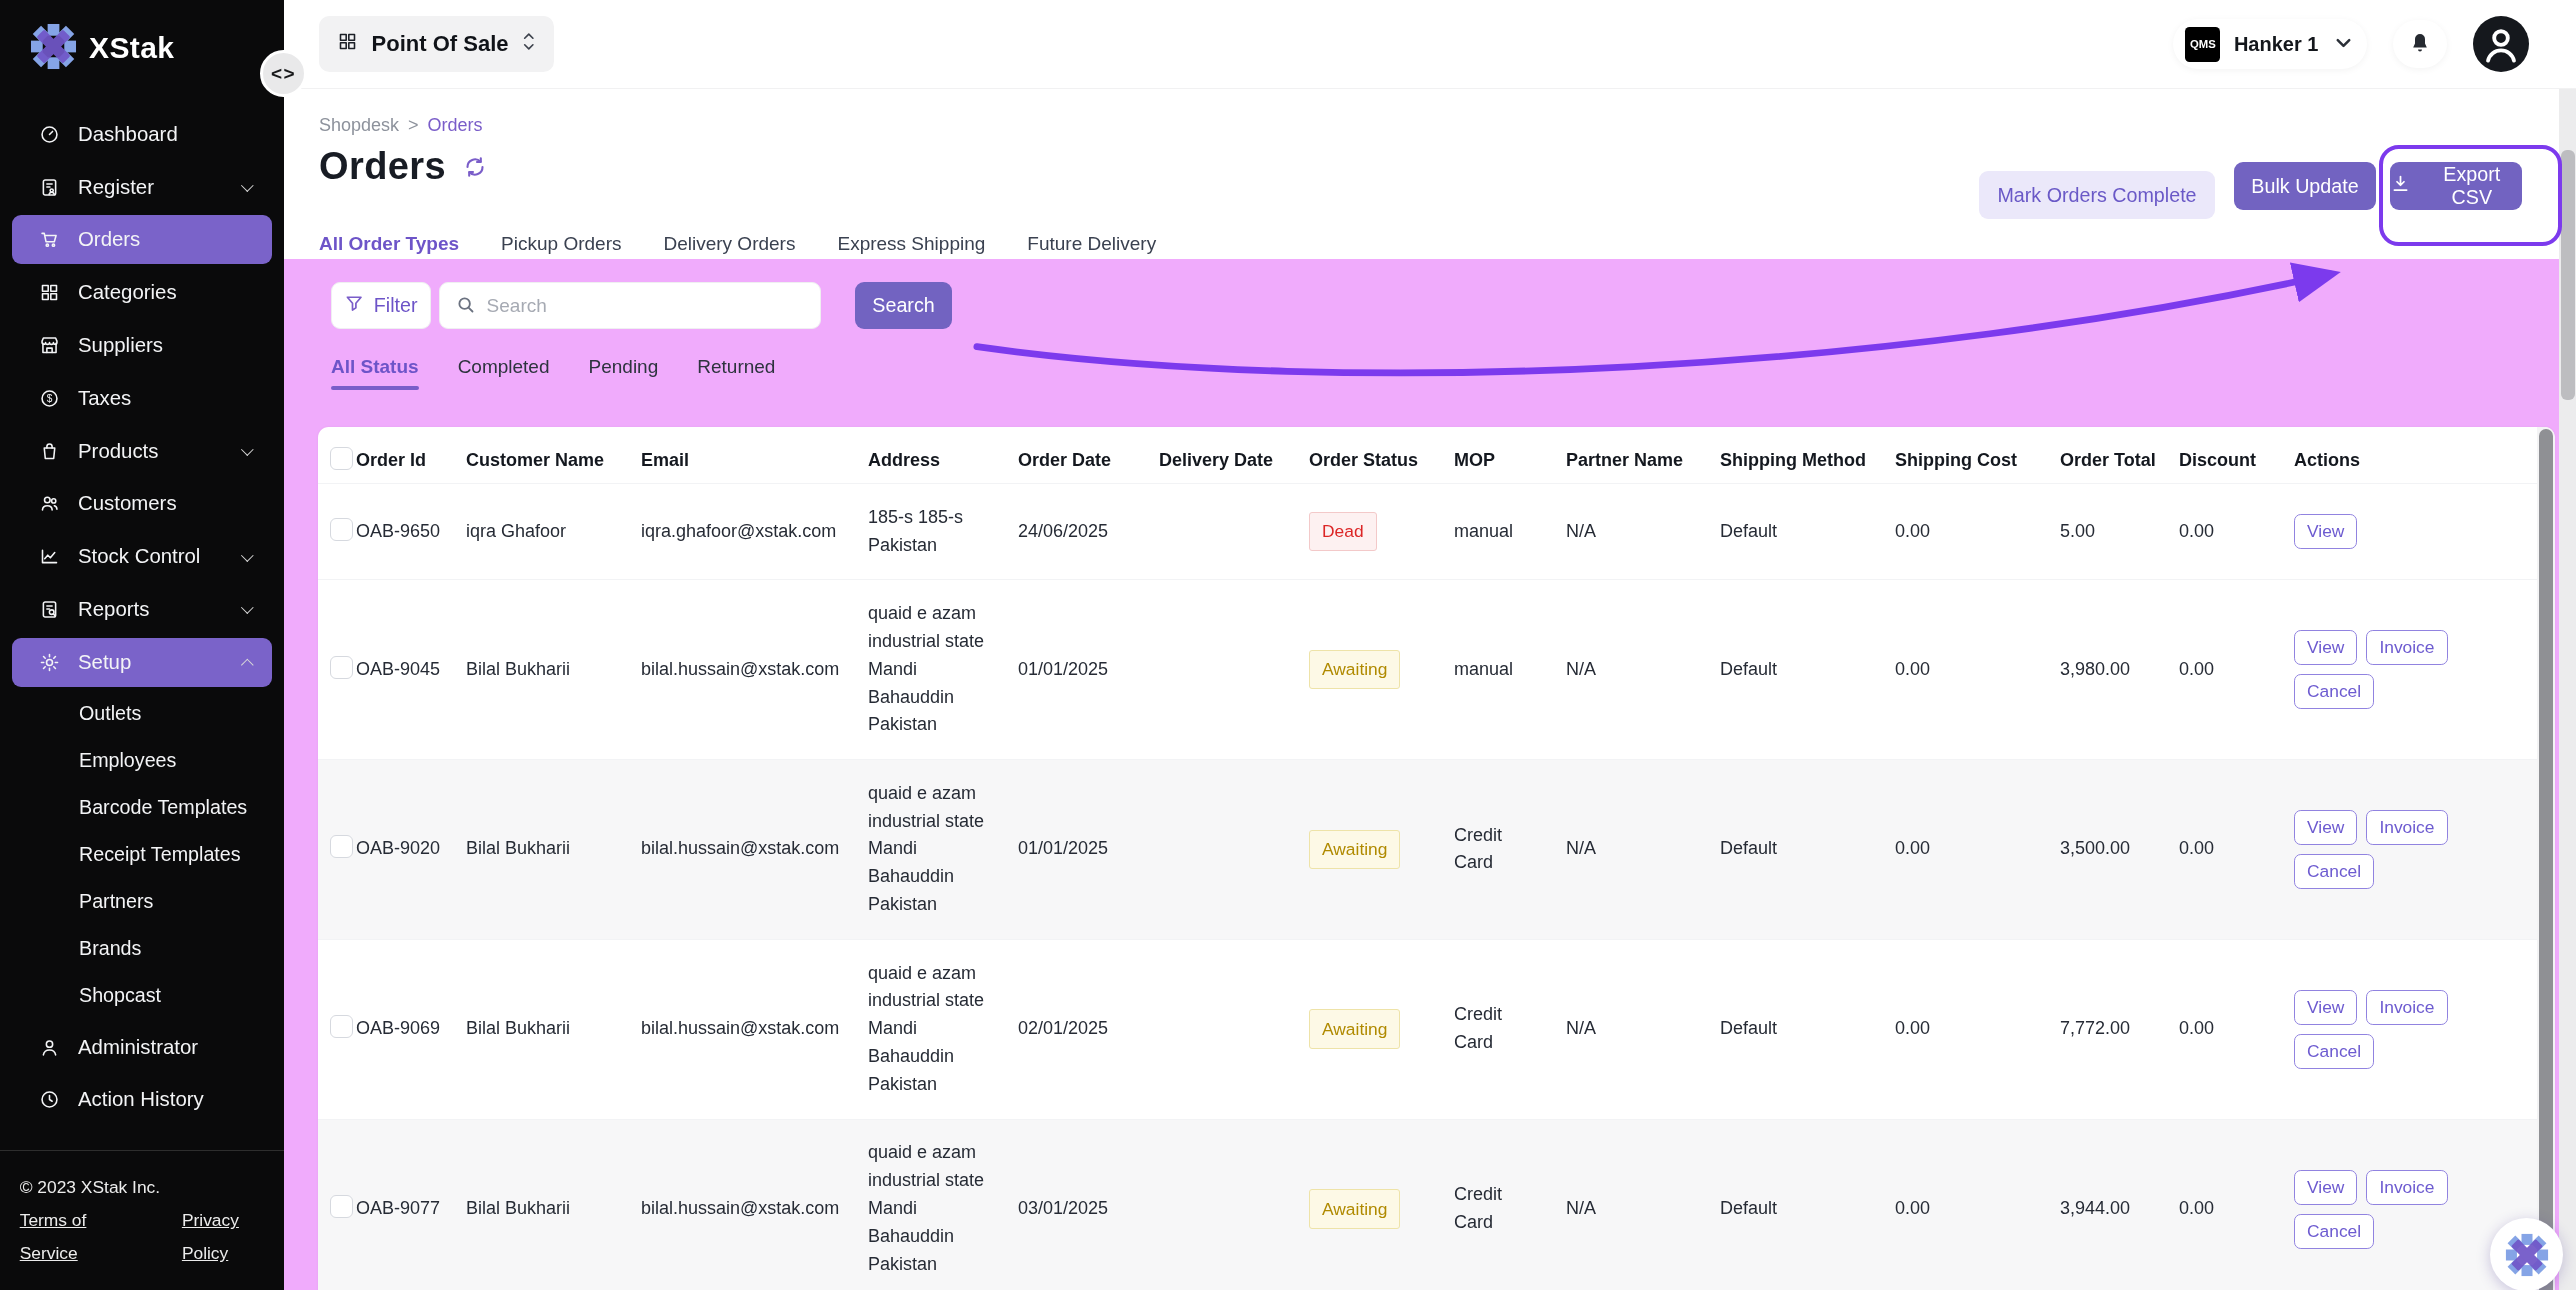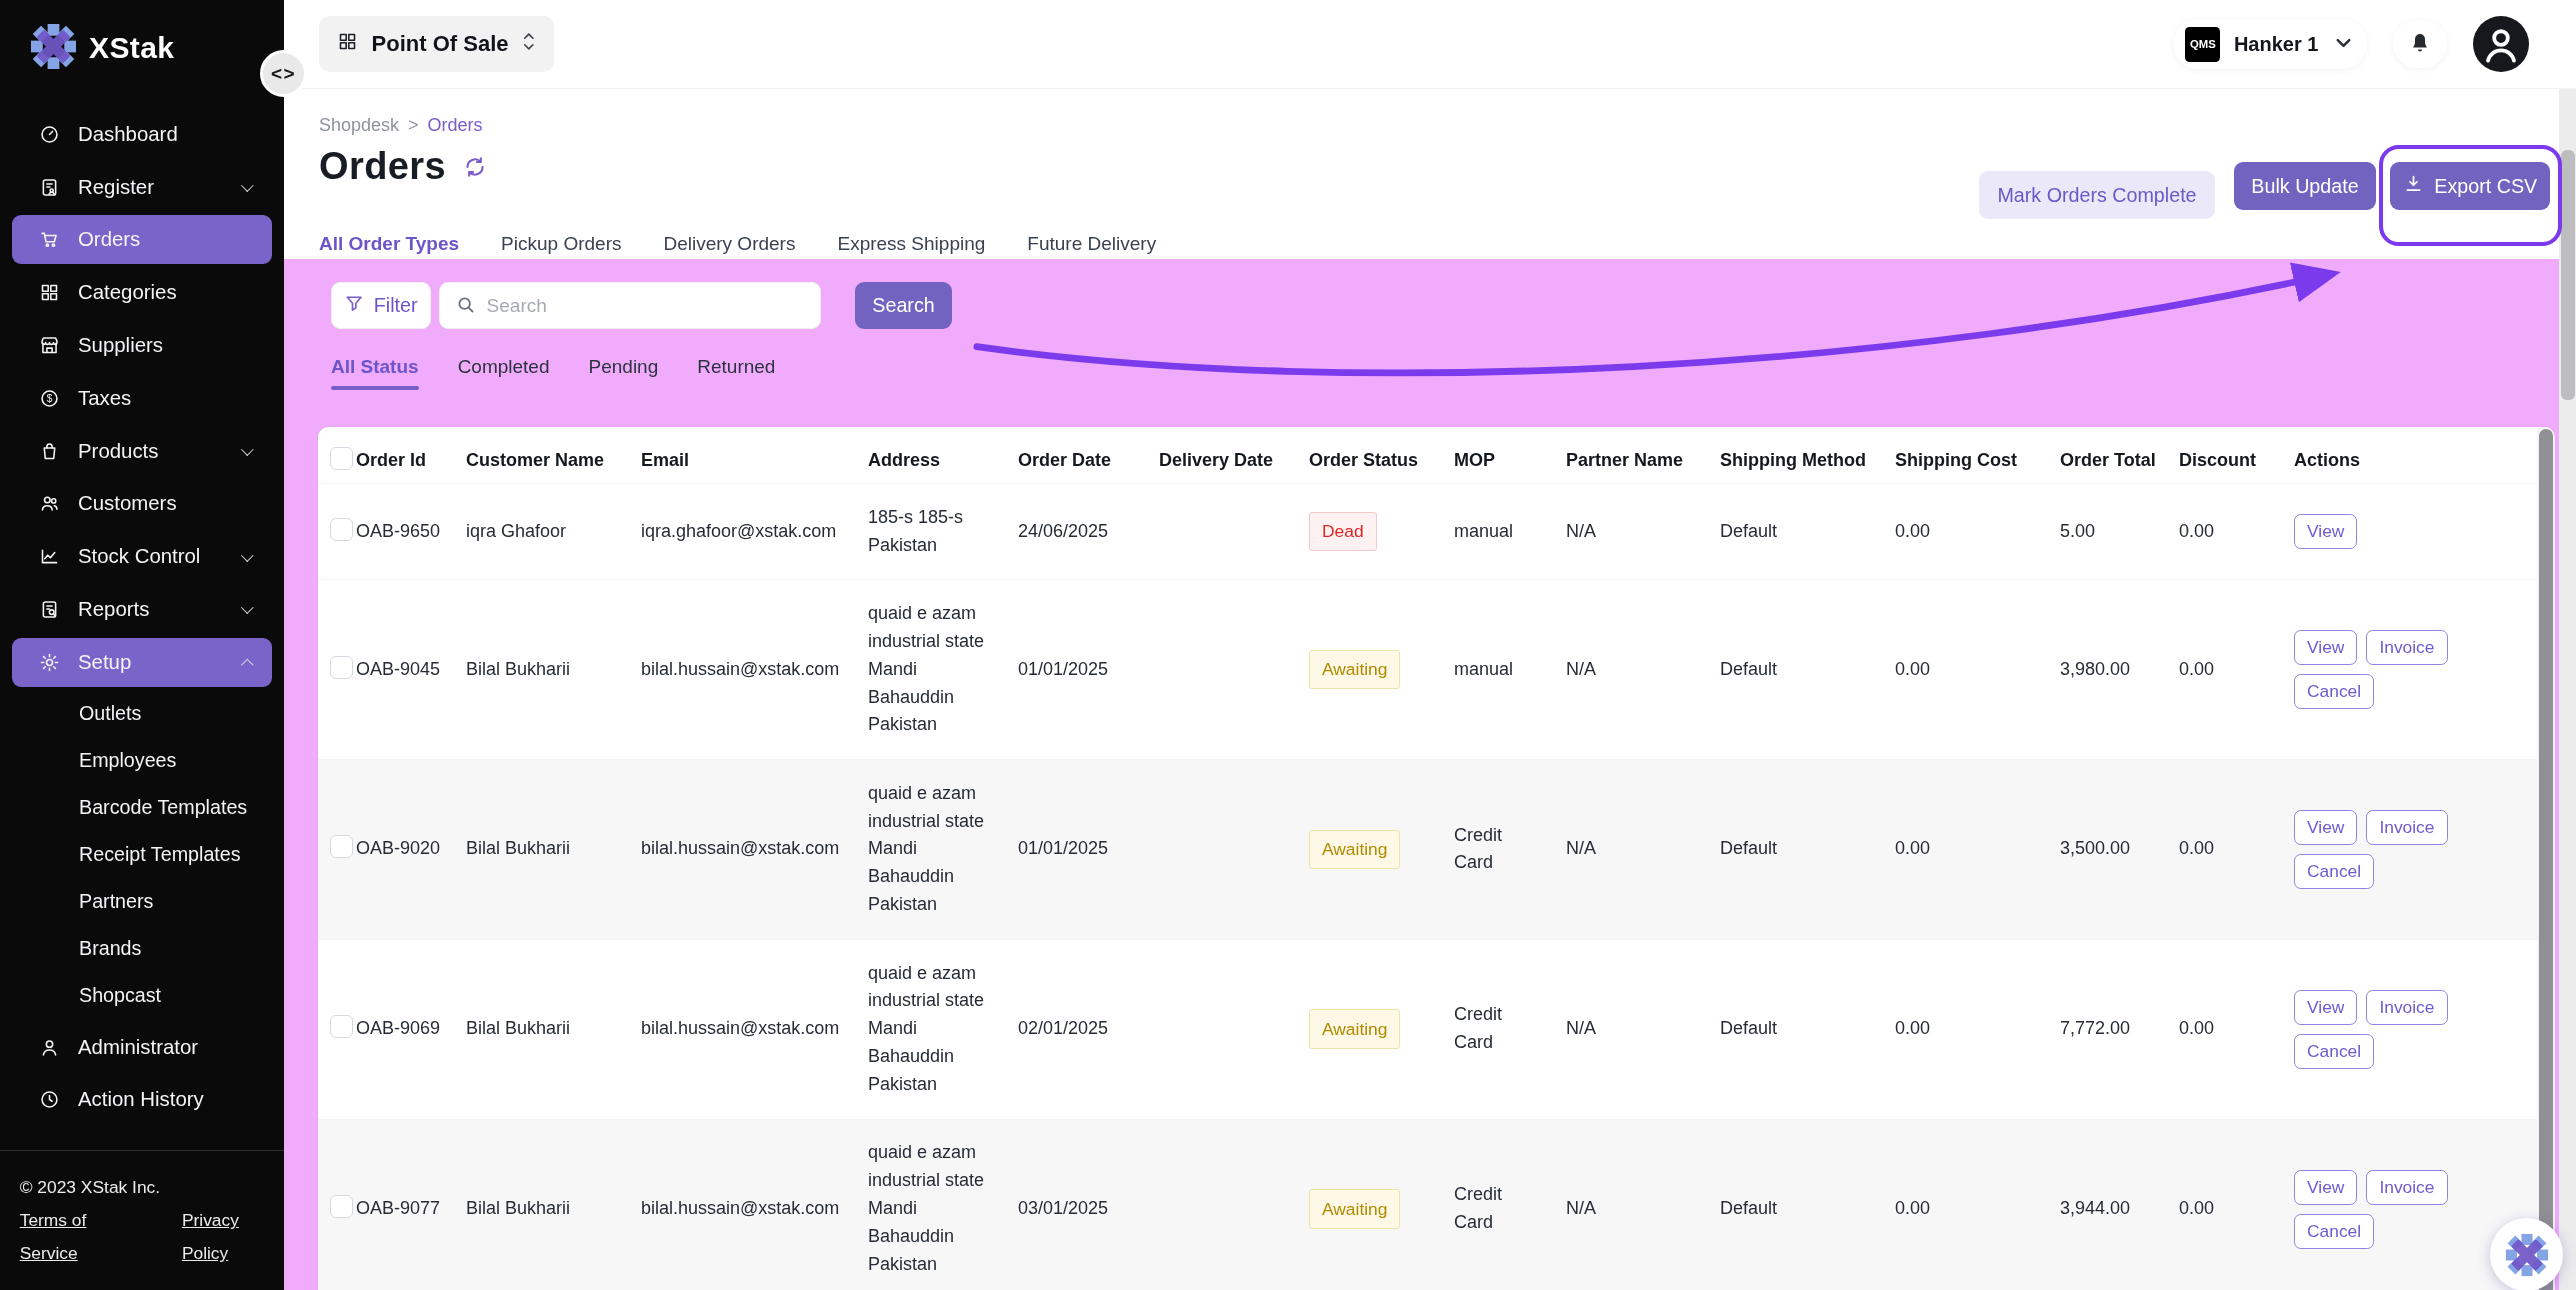--- a/index.html
+++ b/index.html
@@ -91,21 +91,21 @@
   .ot-tab { font-size:19px; color:#3a4150; padding-bottom:16.6px; position:relative; cursor:pointer; white-space:nowrap; }
   .ot-tab.active { color:#6d54c8; font-weight:700; }
   .ot-tab.active::after {
     content:""; position:absolute; left:0; right:-4.5px; bottom:0; height:5.3px;
     background:#7a5dc9; border-radius:3px;
   }
 
   .hdr-btn { position:absolute; height:48px; border-radius:9px; display:flex; align-items:center; justify-content:center; gap:10.6px; font-size:19.7px; cursor:pointer; border:none; font-family:inherit; }
   .btn-mark { left:1695px; top:73px; width:236px; background:#ebe8fa; color:#6a59c7;margin-top:9px; }
   .btn-bulk { left:1950px; top:73px; width:142px; background:#7263c1; color:#fff; }
-  .btn-export { left:2106px; top:73px; width:160px; background:#7263c1; color:#fff; }
+  .btn-export { left:2106px; top:73px; width:132px; background:#7263c1; color:#fff; }
 
   .export-highlight {
     position:absolute; left:2095px; top:56px; width:183px; height:101px;
     border:4.5px solid #7c3aed; border-radius:19.7px; z-index:50; pointer-events:none;
   }
 
   
   .gray-panel { position:absolute; left:284px; top:259px; right:0; bottom:0; background:#f0abfc; overflow:hidden; }
 
   .filter-btn {

